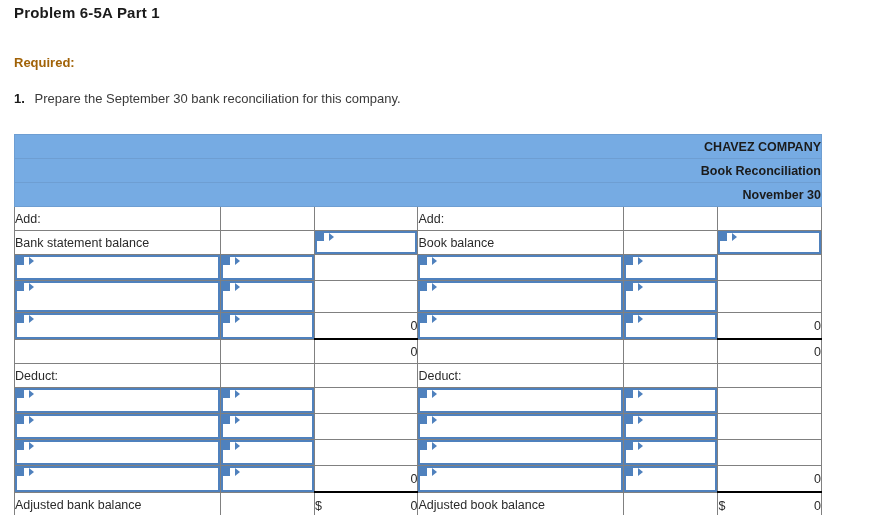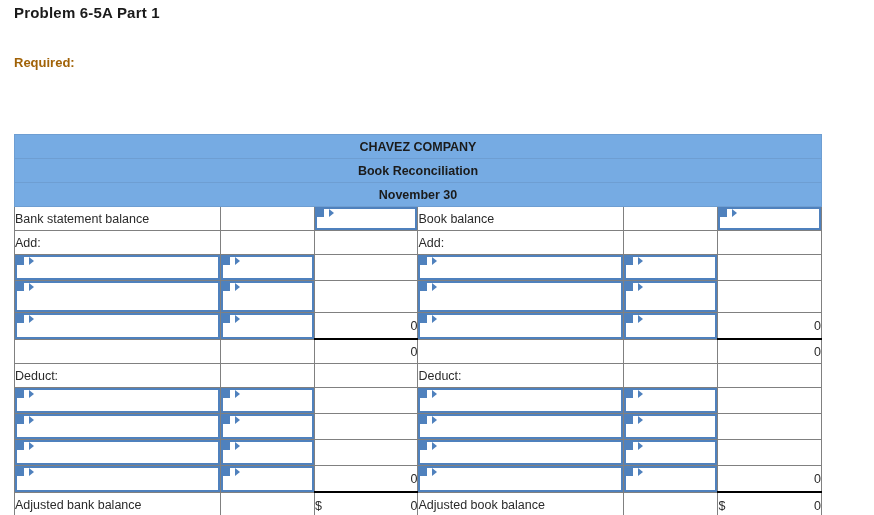--- a/index.html
+++ b/index.html
@@ -61,21 +61,21 @@
     position: relative;
   }
 
   
   col.c-label { width: 199px; }
   col.c-mid   { width: 91px;  }
   col.c-amt   { width: 100px; }
 
   .hdr td {
     background: #76abe3;
-    text-align: center;
+    text-align: right;
     font-weight: bold;
     color: #1b1b1b;
     height: 23px;
     font-size: 12.5px;
     border-color: #6e9ed2;
   }
 
   .lbl {
     padding-left: 5px;
     color: #2a2a2a;
@@ -153,20 +153,24 @@
 </style>
 </head>
 <body>
 
 <div class="page">
 
   <div class="title">Problem 6-5A Part 1</div>
 
   <div class="required">Required:</div>
 
+  <div class="instruction">
+    <span class="num">1.</span>
+    <span>Prepare the September 30 bank reconciliation for this company.</span>
+  </div>
 
   <table class="recon-table">
     <colgroup>
       <col class="c-label">
         <col class="c-mid">
         <col class="c-amt">
       <col class="c-label">
         <col class="c-mid">
         <col class="c-amt">
     </colgroup>
@@ -176,45 +180,45 @@
         <td colspan="6">CHAVEZ COMPANY</td>
       </tr>
       <tr class="hdr">
         <td colspan="6">Book Reconciliation</td>
       </tr>
       <tr class="hdr">
         <td colspan="6">November 30</td>
       </tr>
 
       <tr>
+        <td class="lbl">Add:</td>
+        <td></td>
+        <td></td>
+        <td class="lbl">Add:</td>
+        <td></td>
+        <td></td>
+      </tr>
+
+      <tr>
         <td class="lbl">Bank statement balance</td>
         <td></td>
         <td class="inp num">
           <span class="marker">
               <span class="marker-tri"></span>
             </span>
           <span></span>
         </td>
         <td class="lbl">Book balance</td>
         <td></td>
         <td class="inp num">
           <span class="marker">
               <span class="marker-tri"></span>
             </span>
           <span></span>
         </td>
-      </tr>
-
-      <tr>
-        <td class="lbl">Add:</td>
-        <td></td>
-        <td></td>
-        <td class="lbl">Add:</td>
-        <td></td>
-        <td></td>
       </tr>
 
       <tr class="r-med">
         <td class="inp lbl">
           <span class="marker">
               <span class="marker-tri"></span>
             </span>
           <span></span>
         </td>
         <td class="inp num">

